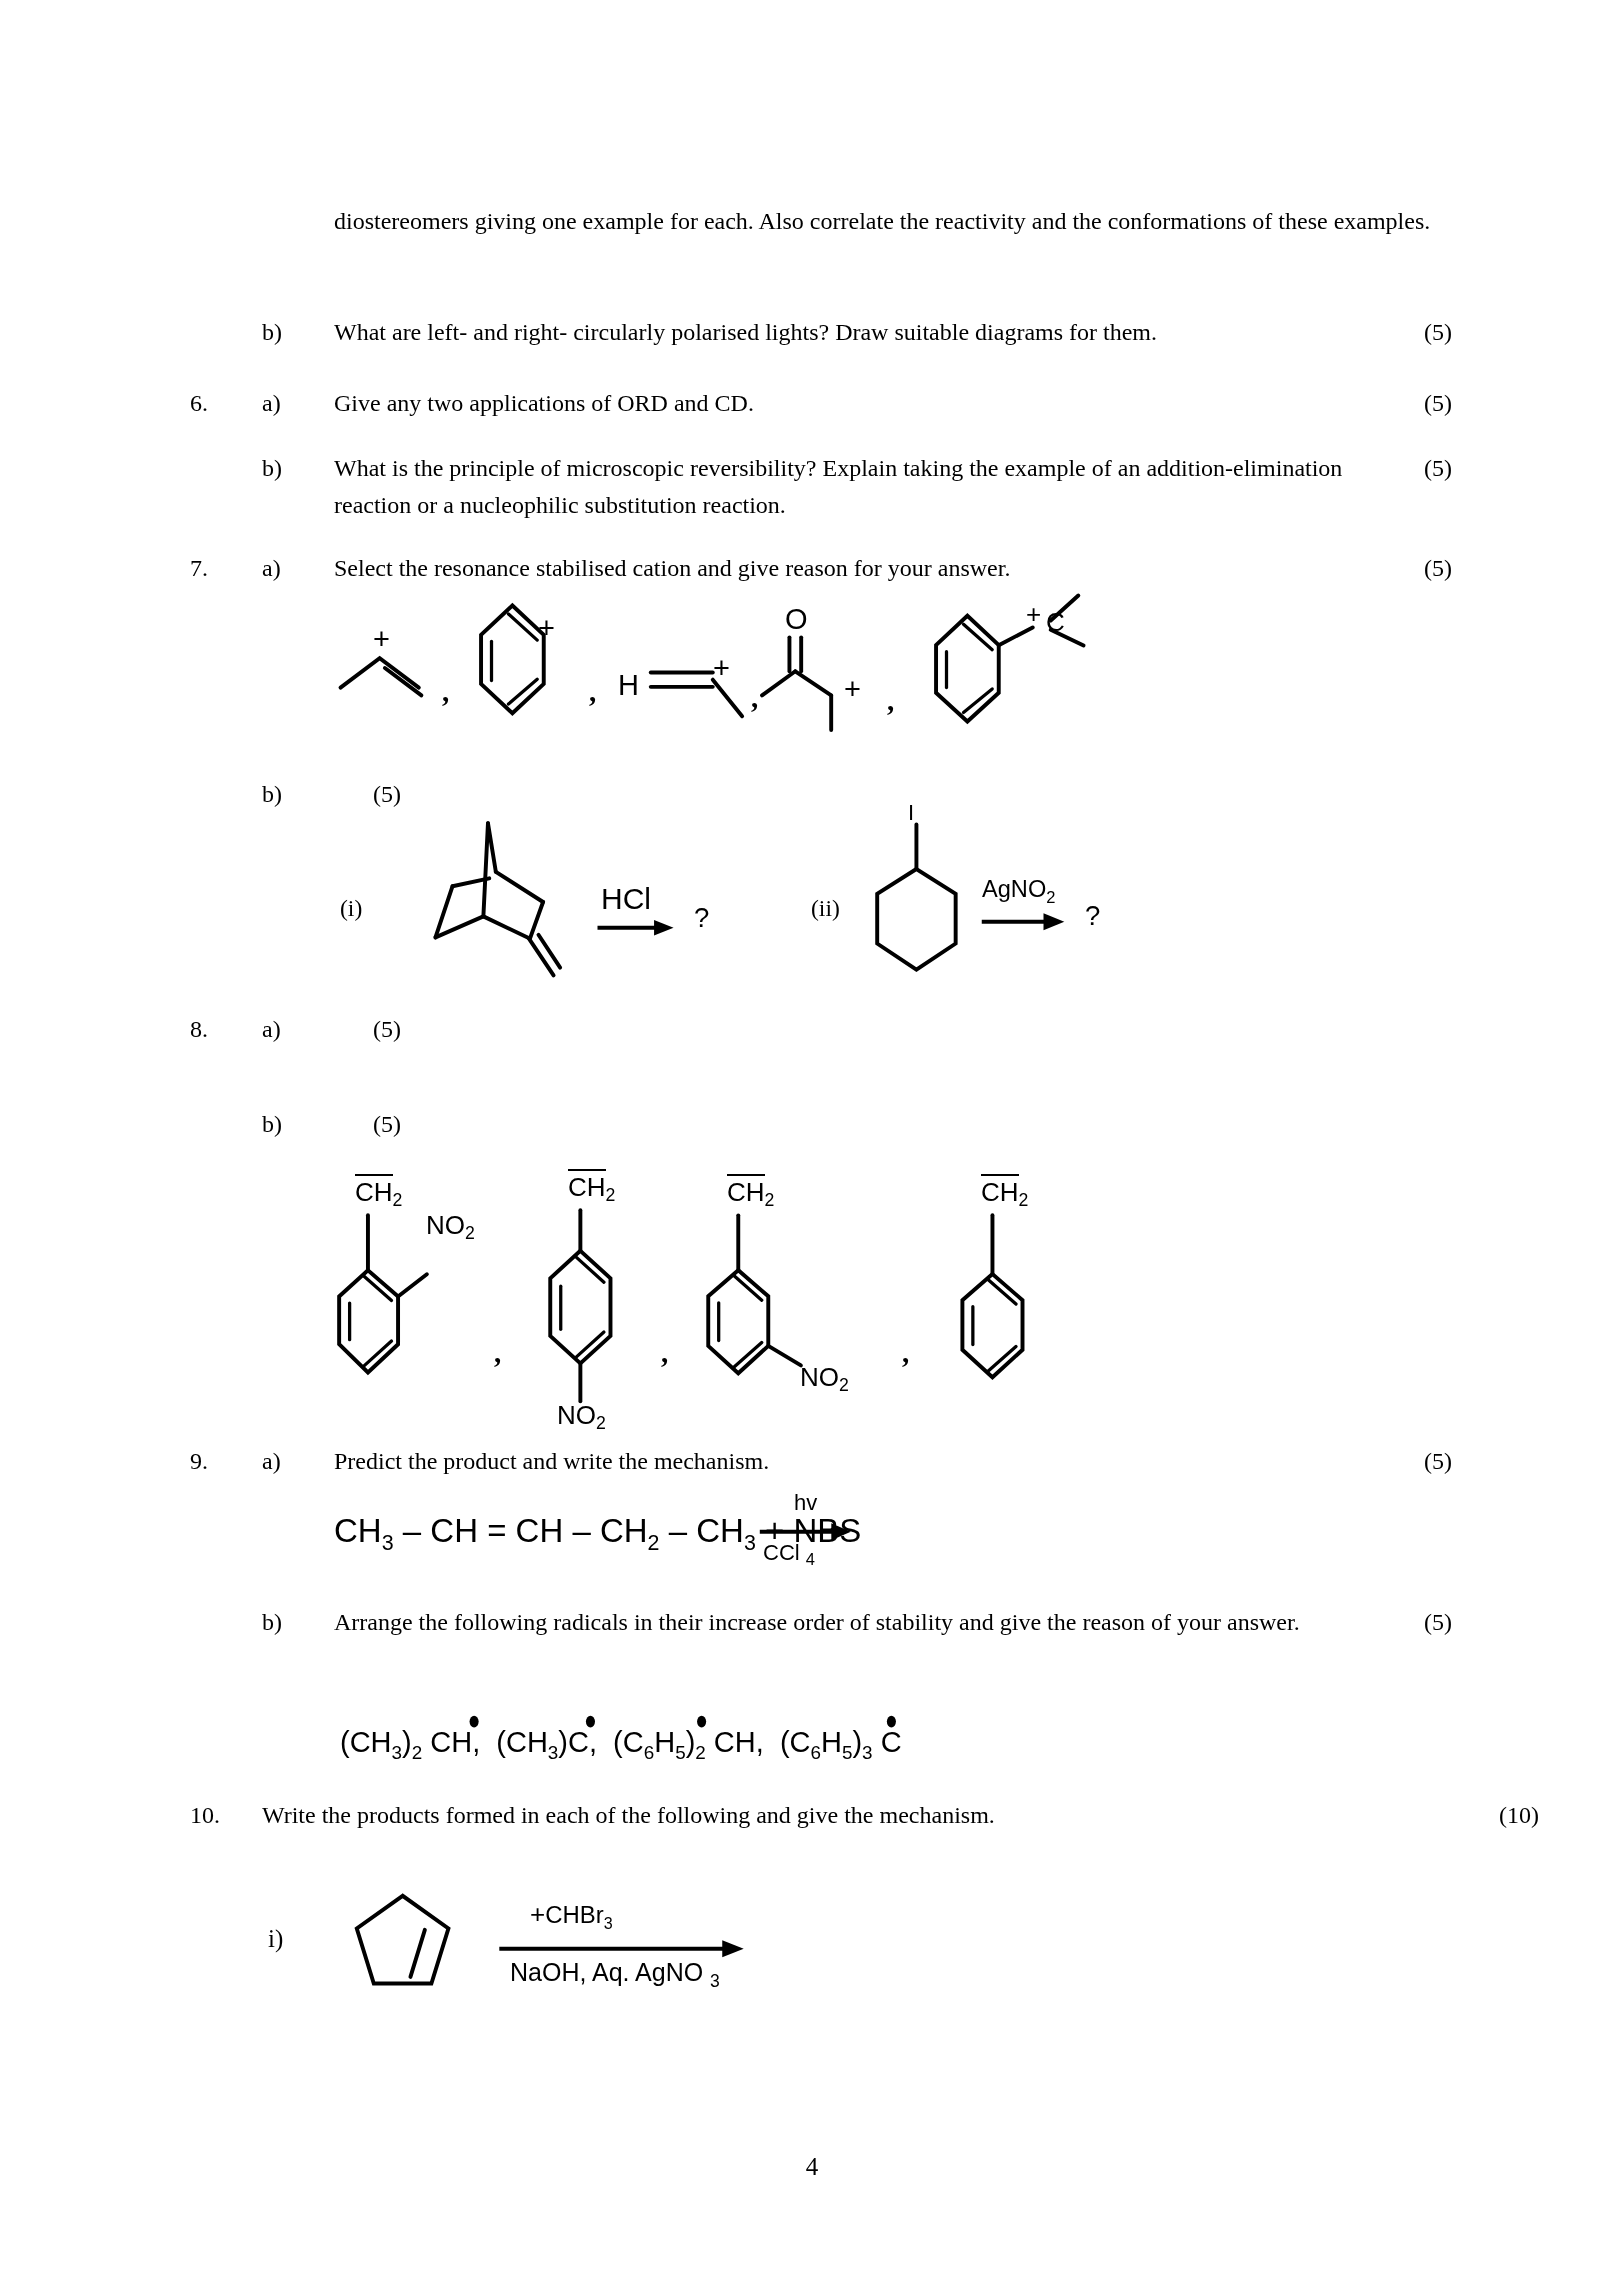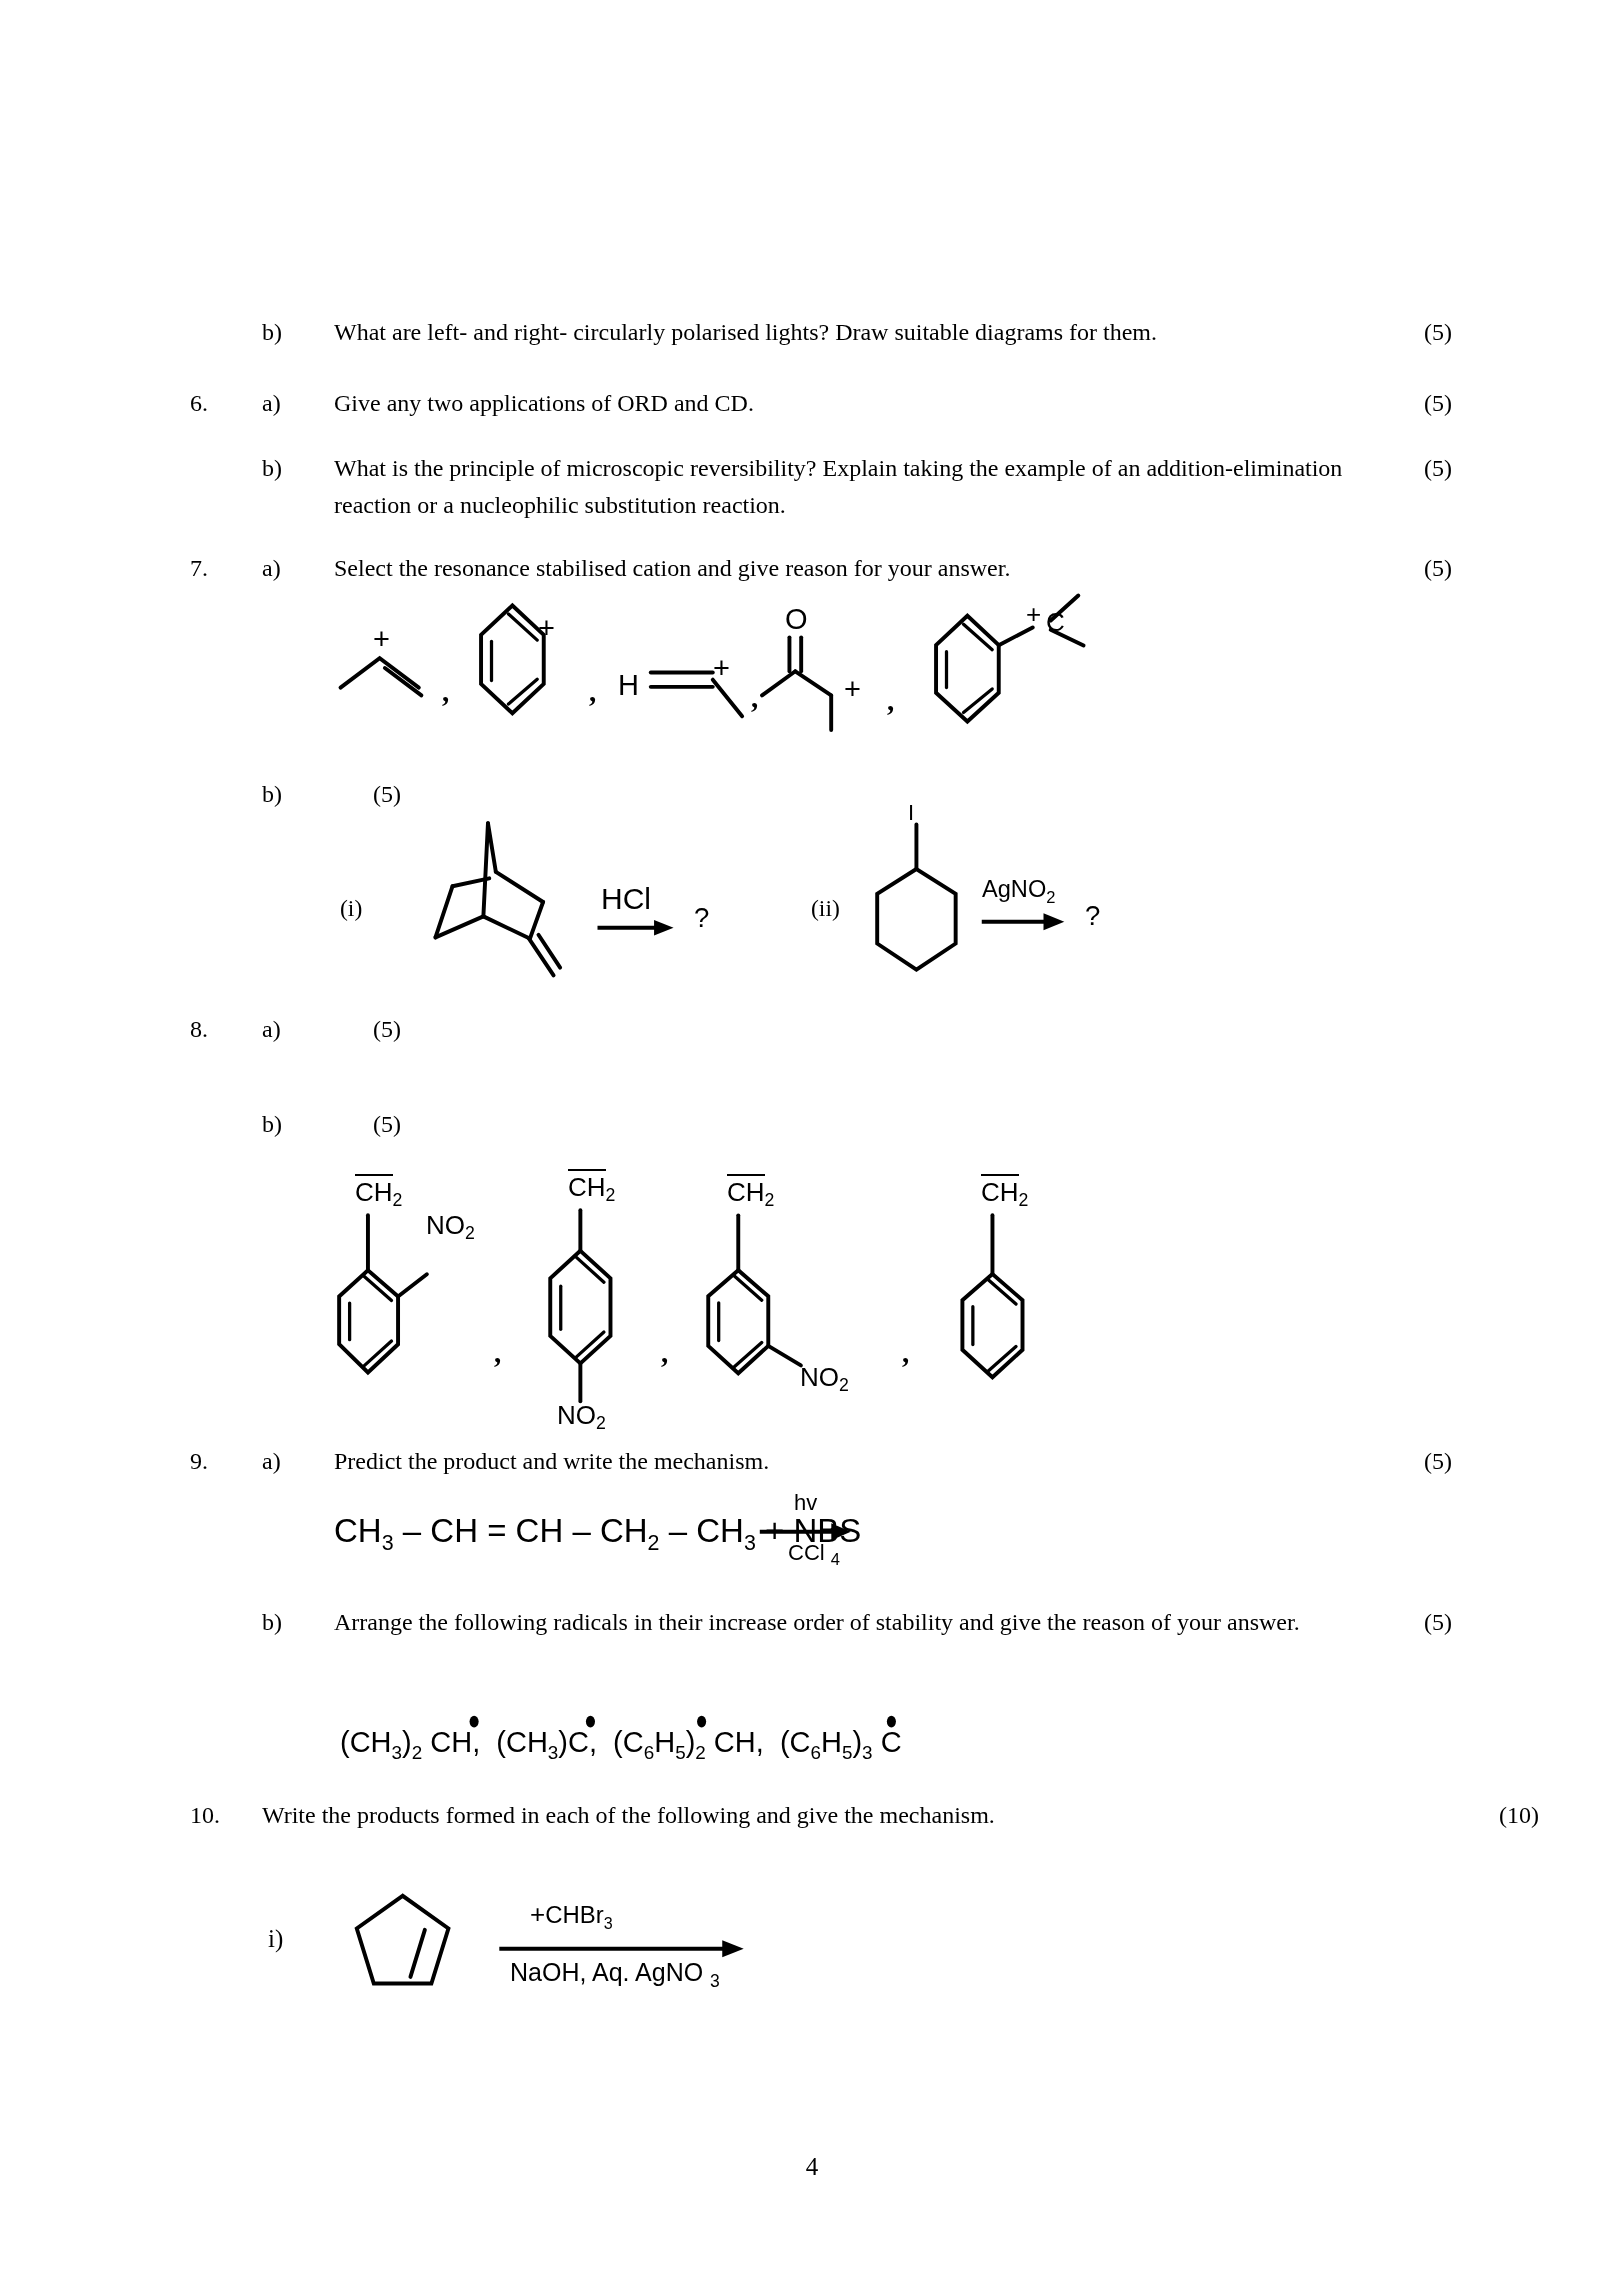--- a/index.html
+++ b/index.html
@@ -97,20 +97,25 @@
   svg { display: block; overflow: visible; }
   .bond { stroke: #000; stroke-width: 6; fill: none; stroke-linecap: round; }
   .bond-thin { stroke: #000; stroke-width: 5; fill: none; stroke-linecap: round; }
   .arrline { stroke: #000; stroke-width: 6; fill: none; }
 </style>
 </head>
 <body>
 
 <div class="page">
 
+  <div class="qrow" style="left:190px; top:203px;">
+    <div class="col-num"></div>
+    <div class="col-sub"></div>
+    <div class="col-body wide">diostereomers giving one example for each. Also correlate the reactivity and the conformations of these examples.</div>
+  </div>
 
   <div class="qrow" style="left:190px; top:314px;">
     <div class="col-num"></div>
     <div class="col-sub">b)</div>
     <div class="col-body">What are left- and right- circularly polarised lights? Draw suitable diagrams for them.</div>
     <div class="col-marks">(5)</div>
   </div>
 
   <div class="qrow" style="left:190px; top:385px;">
     <div class="col-num">6.</div>
@@ -313,21 +318,21 @@
     <div class="col-marks">(5)</div>
   </div>
 
   <div class="figblock" style="left:334px; top:1499px; width:720px; height:105px;">
     <div class="sanslabel" style="position:absolute; left:0px; top:13px; font-size:33px; white-space:nowrap;">CH<sub style="font-size:0.65em;">3</sub> – CH = CH – CH<sub style="font-size:0.65em;">2</sub> – CH<sub style="font-size:0.65em;">3</sub> + NBS</div>
     <div class="sanslabel" style="position:absolute; left:460px; top:-9.2px; font-size:22px;">hv</div>
     <svg width="105" height="26" style="position:absolute; left:424px; top:21px;" viewBox="0 0 160 40">
       <path class="arrline" d="M 2,18 L 118,18"></path>
       <path d="M 112,5 L 142,18 L 112,31 Z" fill="#000"></path>
     </svg>
-    <div class="sanslabel" style="position:absolute; left:429px; top:41px; font-size:22px;margin-left:25px;"><span>CCl</span> <sub style="font-size:0.75em;">4</sub></div>
+    <div class="sanslabel" style="position:absolute; left:429px; top:41px; font-size:22px;"><span>CCl</span> <sub style="font-size:0.75em;">4</sub></div>
   </div>
 
   <div class="qrow" style="left:190px; top:1604px;">
     <div class="col-num"></div>
     <div class="col-sub">b)</div>
     <div class="col-body">Arrange the following radicals in their increase order of stability and give the reason of your answer.</div>
     <div class="col-marks">(5)</div>
   </div>
 
   <div class="figblock" style="left:340px; top:1702px; width:720px; height:79px;">

